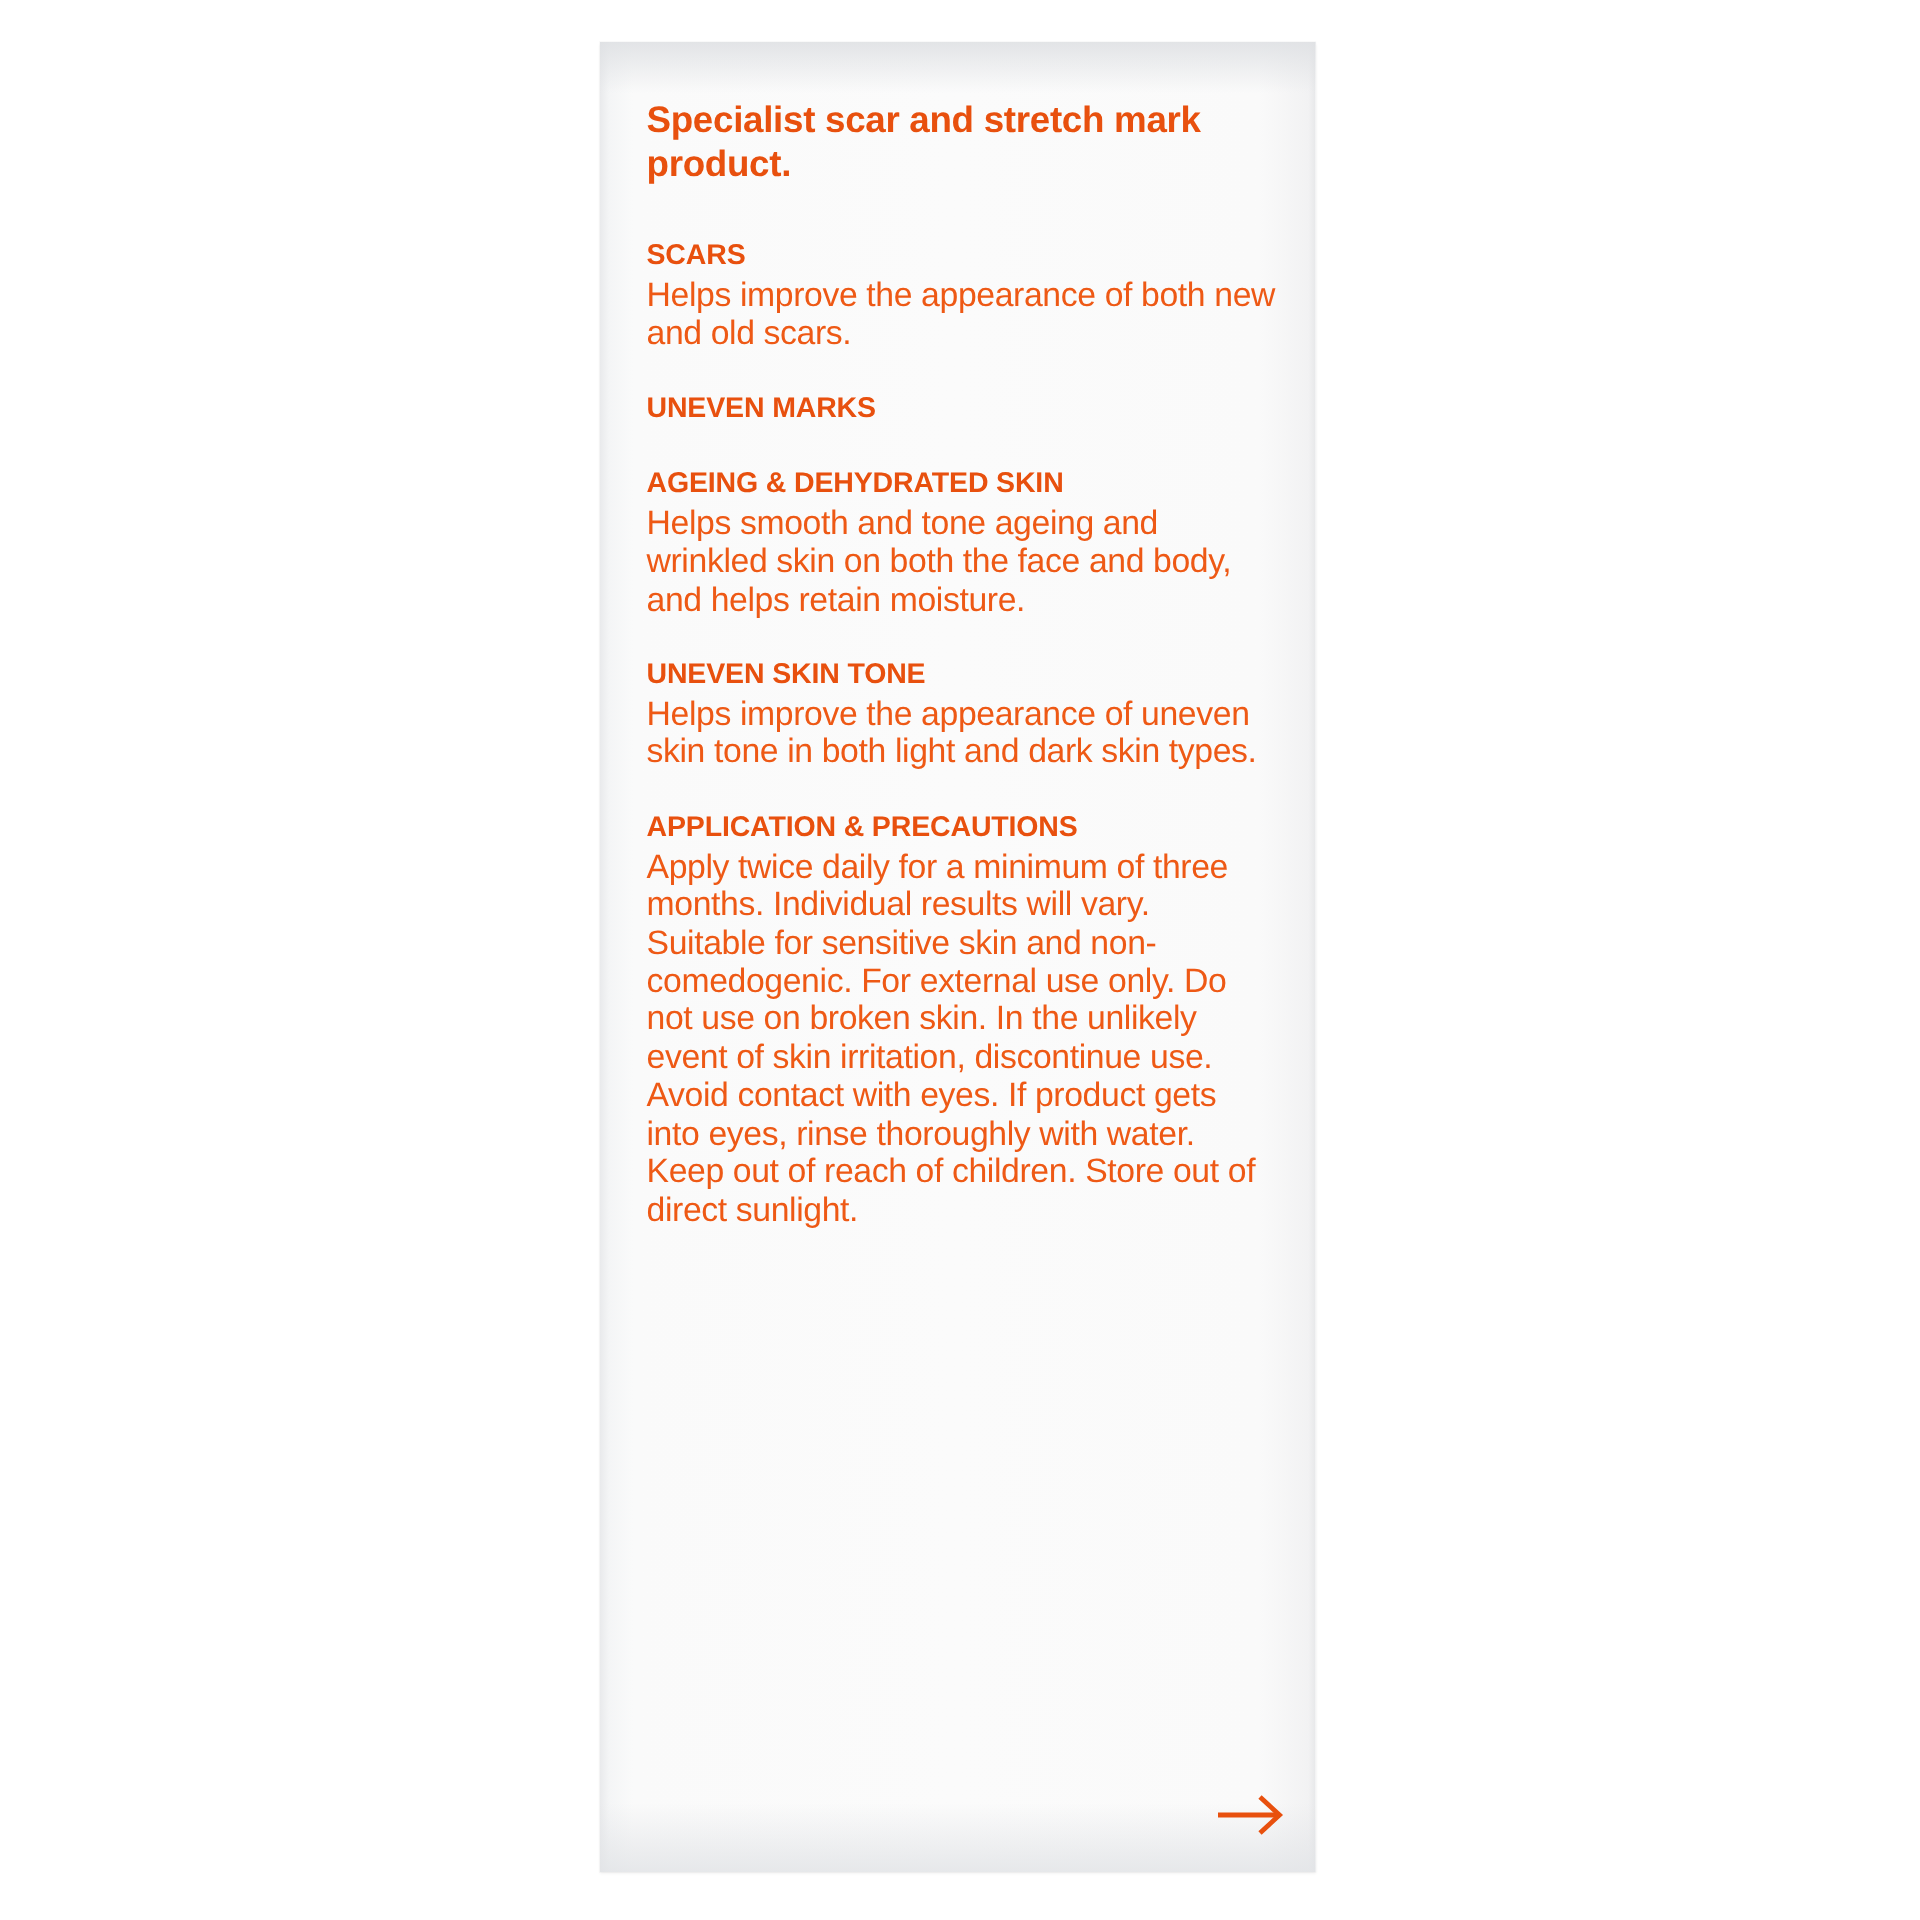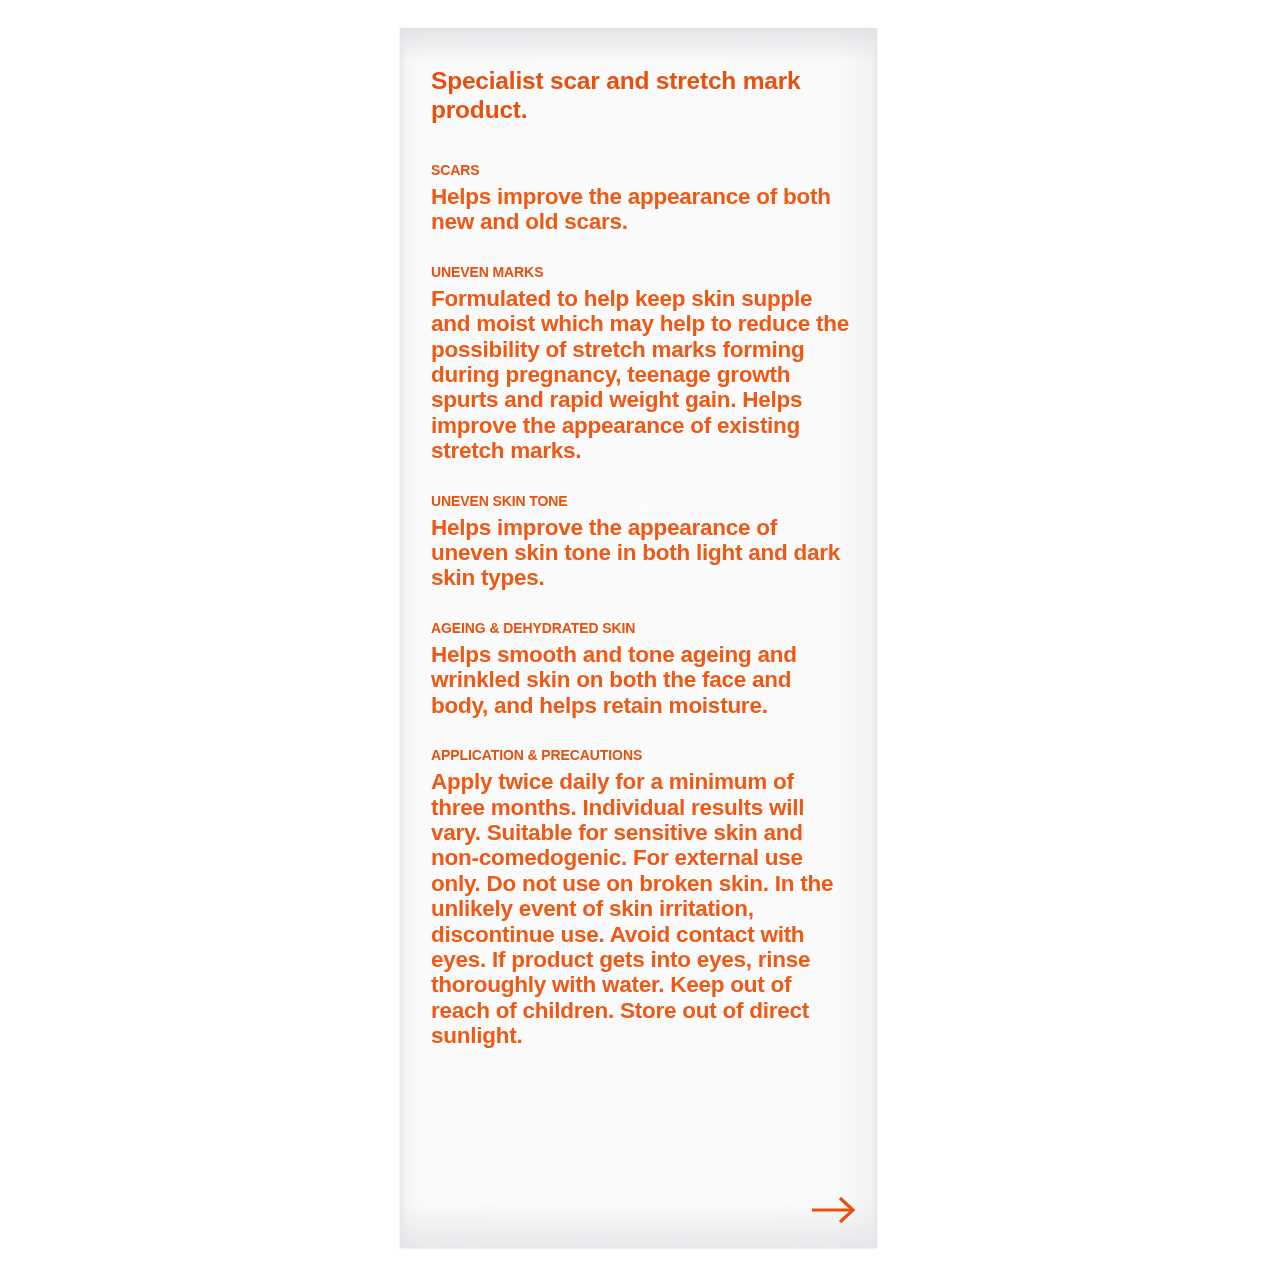--- a/index.html
+++ b/index.html
@@ -80,32 +80,32 @@
 
   .section {
     margin: 0 0 25px 0;
   }
   .section:last-of-type {
     margin-bottom: 0;
   }
 
   .section-title {
     color: #e8500e;
-    font-size: 14px;
+    font-size: 19px;
     line-height: 25px;
     font-weight: bold;
     letter-spacing: -0.1px;
     margin: 0 0 1px 0;
   }
 
   .section-body {
     color: #ee5915;
     font-size: 22.5px;
     line-height: 25.4px;
-    font-weight: bold;
+    font-weight: normal;
     letter-spacing: -0.25px;
     margin: 0;
     max-width: 420px;
   }
 
   .tm {
     font-size: 0.62em;
     vertical-align: super;
     line-height: 0;
     letter-spacing: 0;
@@ -136,31 +136,30 @@
 
       <h1 class="headline">Specialist scar and stretch mark product.</h1>
 
       <div class="section">
         <div class="section-title">SCARS</div>
         <p class="section-body">Helps improve the appearance of both new and old scars.</p>
       </div>
 
       <div class="section">
         <div class="section-title">UNEVEN MARKS</div>
-        <p class="section-body">Formulated to help keep skin supple and moist which may help to reduce the possibility of stretch marks forming during pregnancy, teenage growth spurts and rapid weight gain. Helps improve the appearance of existing stretch marks.</p>
+      </div>
+
+      <div class="section">
+        <div class="section-title">AGEING &amp; DEHYDRATED SKIN</div>
+        <p class="section-body">Helps smooth and tone ageing and wrinkled skin on both the face and body, and helps retain moisture.</p>
       </div>
 
       <div class="section">
         <div class="section-title">UNEVEN SKIN TONE</div>
         <p class="section-body">Helps improve the appearance of uneven skin tone in both light and dark skin types.</p>
-      </div>
-
-      <div class="section">
-        <div class="section-title">AGEING &amp; DEHYDRATED SKIN</div>
-        <p class="section-body">Helps smooth and tone ageing and wrinkled skin on both the face and body, and helps retain moisture.</p>
       </div>
 
 
       <div class="section">
         <div class="section-title">APPLICATION &amp; PRECAUTIONS</div>
         <p class="section-body">Apply twice daily for a minimum of three months. Individual results will vary. Suitable for sensitive skin and non-comedogenic. For external use only. Do not use on broken skin. In the unlikely event of skin irritation, discontinue use. Avoid contact with eyes. If product gets into eyes, rinse thoroughly with water. Keep out of reach of children. Store out of direct sunlight.</p>
       </div>
 
     </div>
 

